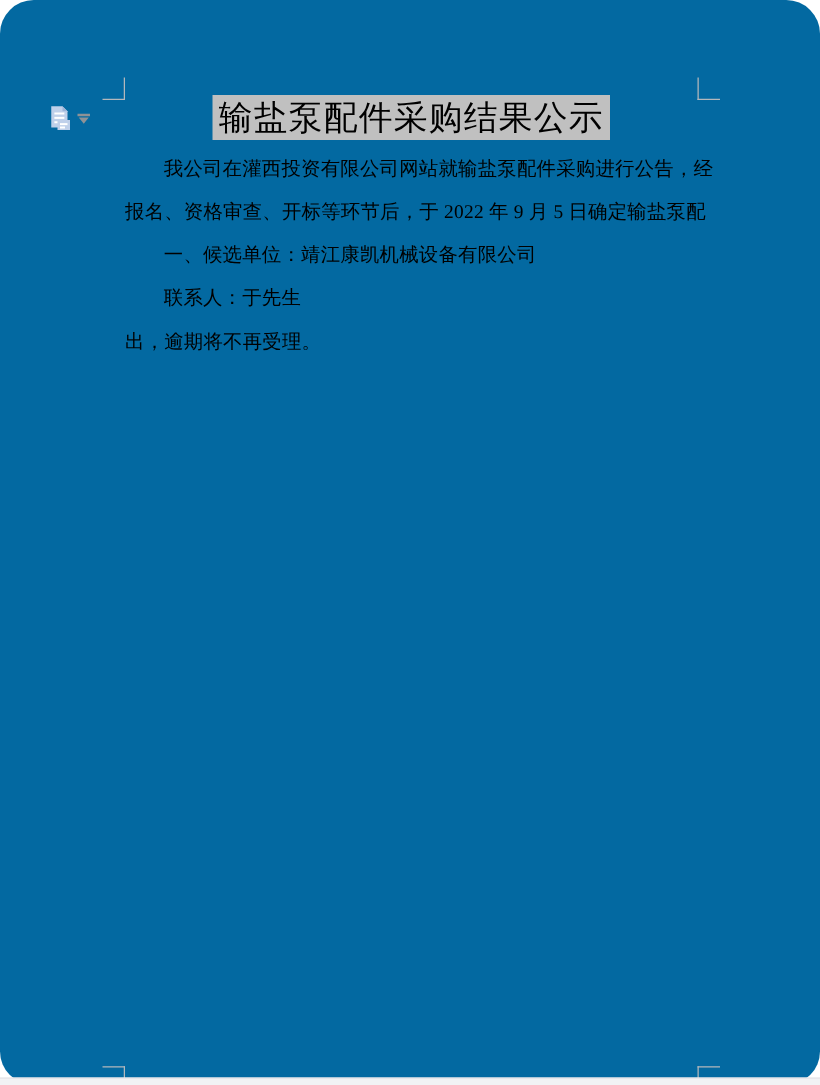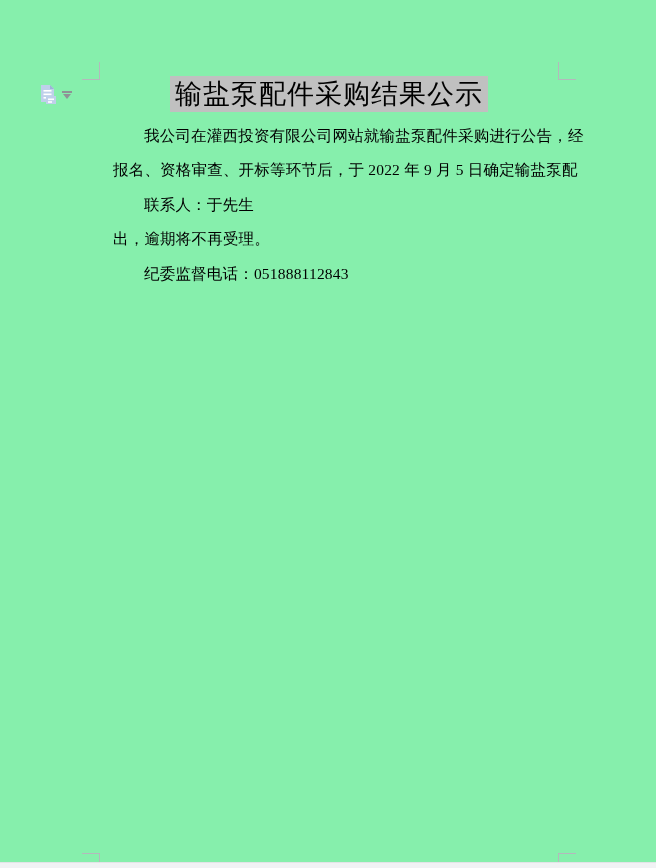--- a/index.html
+++ b/index.html
@@ -11,21 +11,21 @@
   }
   *{margin:0;padding:0;box-sizing:border-box;}
   html,body{width:656px;height:868px;}
   body{
     background:#ffffff;
     font-family:"Liberation Serif","DejaVu Serif",serif;
     color:#000;
     position:relative;
     overflow:hidden;
   }
-  .page{position:absolute;inset:0;background:#86efac;}
+  .page{position:absolute;inset:0;background:#0369a1;border-radius:27px;}
 
   
   .crop{position:absolute;width:18px;height:18px;}
   .crop.tl{left:82px;top:62px;border-right:1px solid var(--crop-mark);border-bottom:1px solid var(--crop-mark);}
   .crop.tr{left:558px;top:62px;border-left:1px solid var(--crop-mark);border-bottom:1px solid var(--crop-mark);}
   .crop.bl{left:82px;top:853px;height:15px;border-right:1px solid var(--crop-mark);border-top:1px solid var(--crop-mark);}
   .crop.br{left:558px;top:853px;height:15px;border-left:1px solid var(--crop-mark);border-top:1px solid var(--crop-mark);}
 
   
   .doc-tag{position:absolute;left:39px;top:83px;width:34px;height:24px;cursor:pointer;}
@@ -41,21 +41,21 @@
     display:inline-block;
     background:var(--title-highlight);
     font-size:27px;
     line-height:36px;
     padding:0 5px;
     letter-spacing:1px;
     white-space:pre;
   }
 
   
-  .body-text{position:absolute;left:100px;top:119px;width:458px;margin-left:13px;}
+  .body-text{position:absolute;left:100px;top:119px;width:458px;}
   .line{
     font-size:15.5px;
     height:34.4px;
     line-height:34.4px;
     white-space:pre;
     letter-spacing:0.2px;
   }
   .line.indent{padding-left:31px;}
 
   
@@ -92,19 +92,19 @@
     <span class="dd-arrow"></span>
   </div>
 
   <div class="title-row">
     <span class="hl">输盐泵配件采购结果公示</span>
   </div>
 
   <div class="body-text">
     <div class="line indent">我公司在灌西投资有限公司网站就输盐泵配件采购进行公告，经</div>
     <div class="line">报名、资格审查、开标等环节后，于 2022 年 9 月 5 日确定输盐泵配</div>
+    <div class="line indent">一、候选单位：靖江康凯机械设备有限公司</div>
     <div class="line indent">联系人：于先生</div>
     <div class="line">出，逾期将不再受理。</div>
-    <div class="line indent">纪委监督电话：051888112843</div>
   </div>
 
   <div class="bottom-strip"></div>
 </div>
 
 </body></html>

